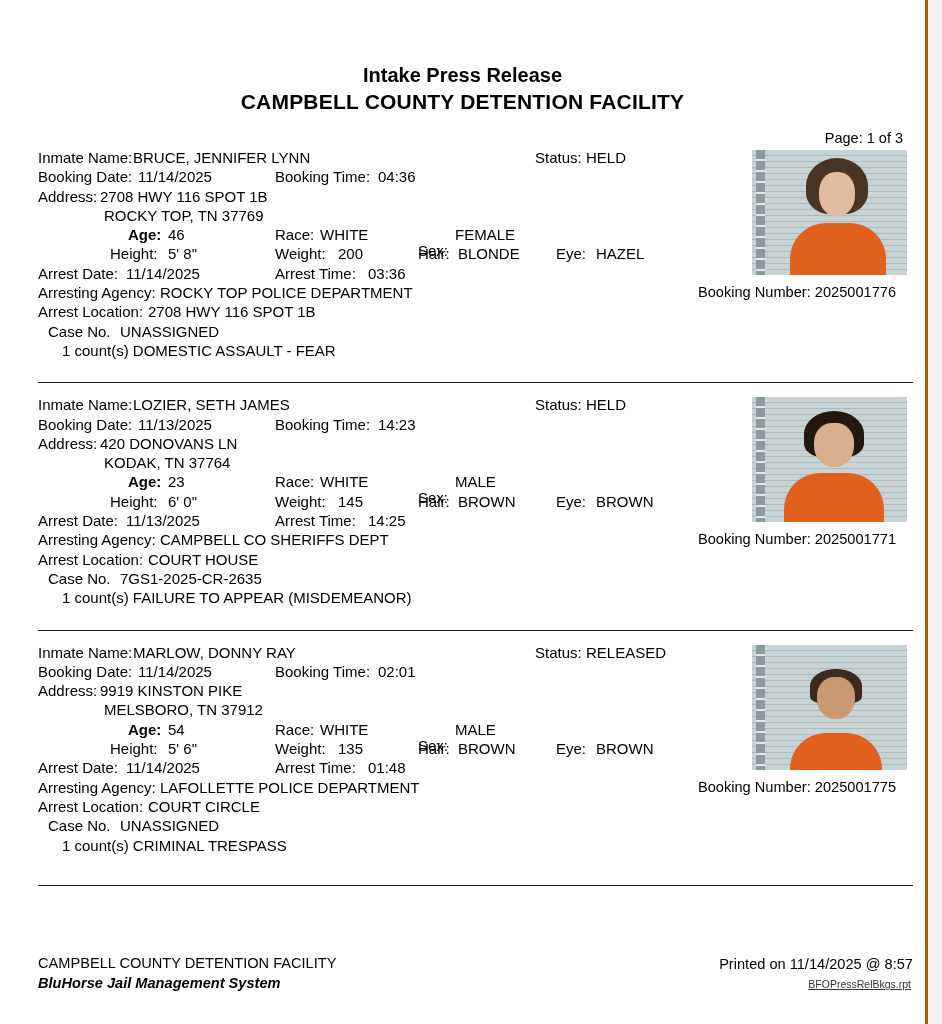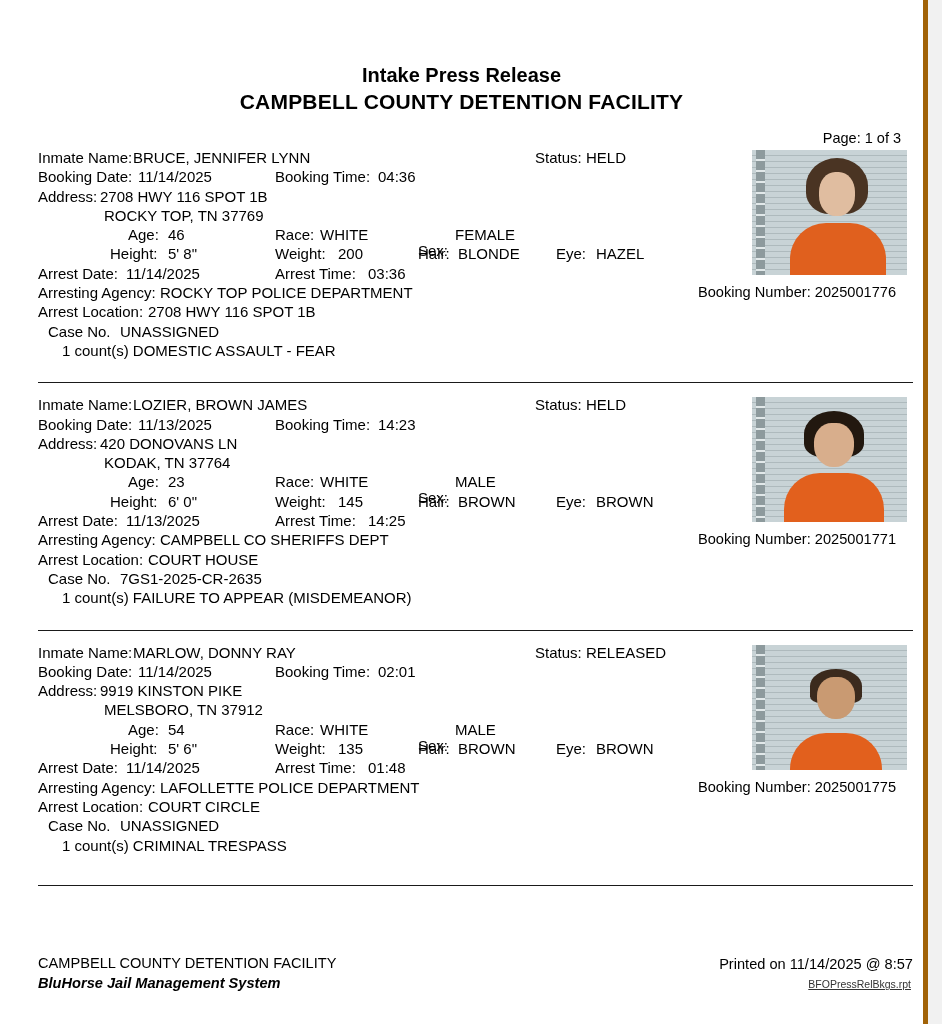--- a/index.html
+++ b/index.html
@@ -14,21 +14,21 @@
     color: #000000;
     position: relative;
     overflow: hidden;
   }
   .page {
     position: absolute;
     left: 0; top: 0;
     width: 928px;
     height: 1024px;
     background: #ffffff;
-    border-right: 5px solid #a16207;
+    border-right: 3px solid #a16207;
     box-sizing: border-box;
   }
   .edge-shadow {
     position: absolute;
     right: 0; top: 0;
     width: 14px; height: 1024px;
     background: #f1f1f1;
   }
   .header {
     text-align: center;
@@ -81,21 +81,21 @@
     height: 19.3px;
   }
   .col {
     position: absolute;
     top: 0;
   }
   .c0 { left: 0; }
   .c-indent { left: 24px; }
   .c-indent2 { left: 10px; }
   .c-addr2 { left: 66px; }
-  .c-age { left: 90px; }
+  .c-age { left: 90px; font-weight: bold; }
   .c-race { left: 237px; }
   .c-sex { left: 380px; margin-top: 16px; }
   .c-hair { left: 380px; }
   .c-eye { left: 518px; }
   .c-time { left: 237px; }
   .c-status { left: 497px; }
   .photo {
     position: absolute;
     top: 2px;
     left: 714px;
@@ -242,21 +242,21 @@
         <span>Booking Number:</span>
         <span>2025001776</span>
       </div>
       <div class="rule" style="margin-top:22px"></div>
     </div>
 
     <div class="record">
       <div class="fields">
         <div class="row">
           <span class="col c0">Inmate Name:</span>
-          <span class="col" style="left:95px">LOZIER, BROWN JAMES</span>
+          <span class="col" style="left:95px">LOZIER, SETH JAMES</span>
           <span class="col c-status">Status:</span>
           <span class="col" style="left:548px">HELD</span>
         </div>
         <div class="row">
           <span class="col c0">Booking Date:</span>
           <span class="col" style="left:100px">11/13/2025</span>
           <span class="col c-time">Booking Time:</span>
           <span class="col" style="left:340px">14:23</span>
         </div>
         <div class="row">

